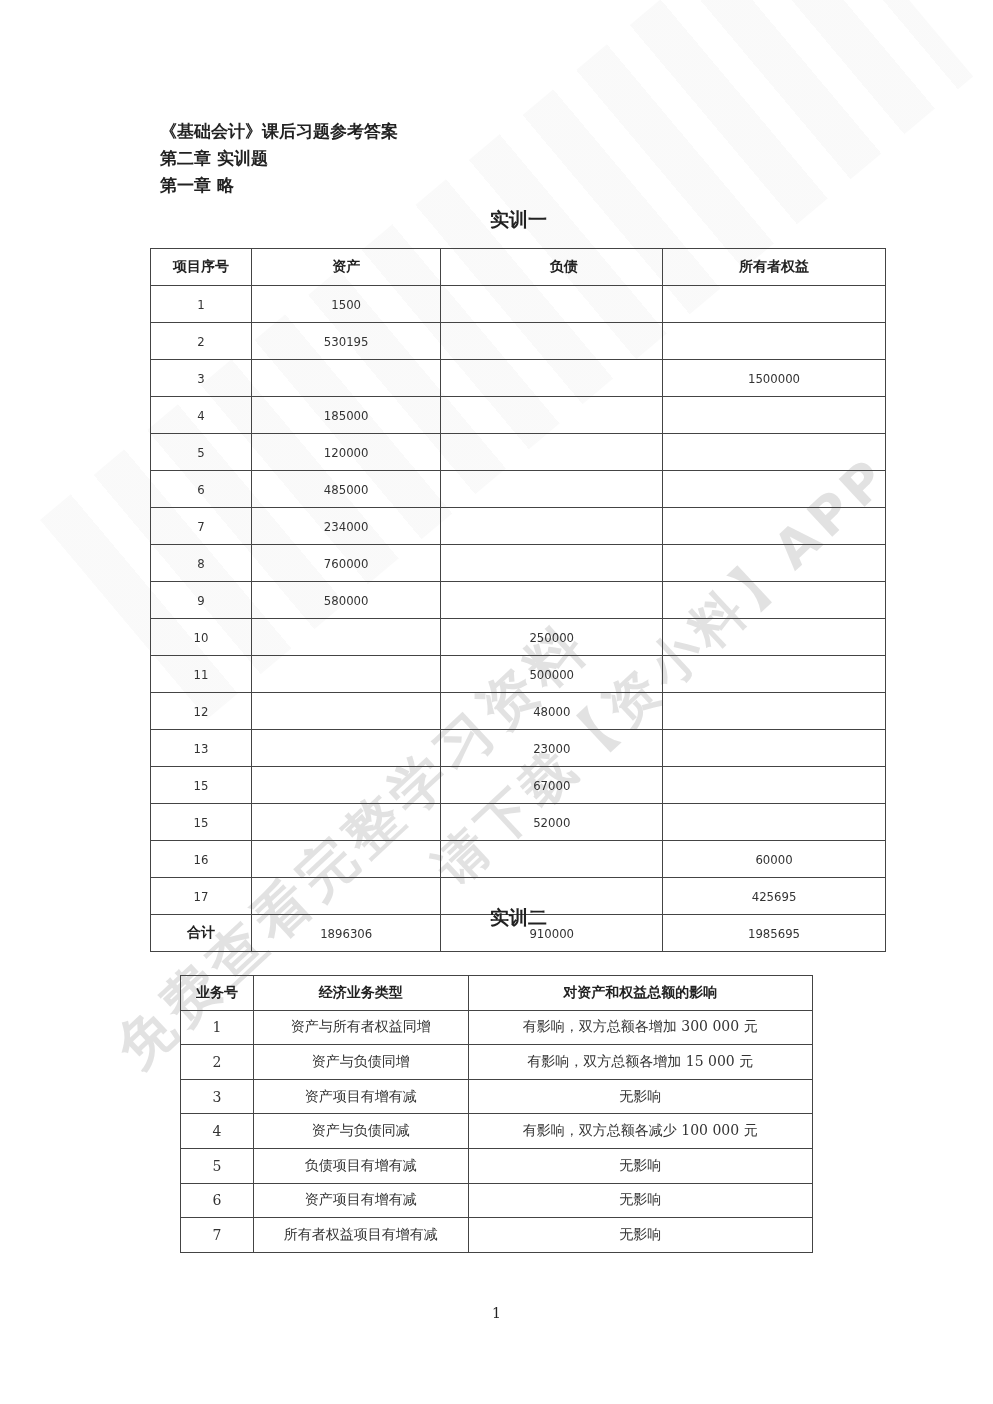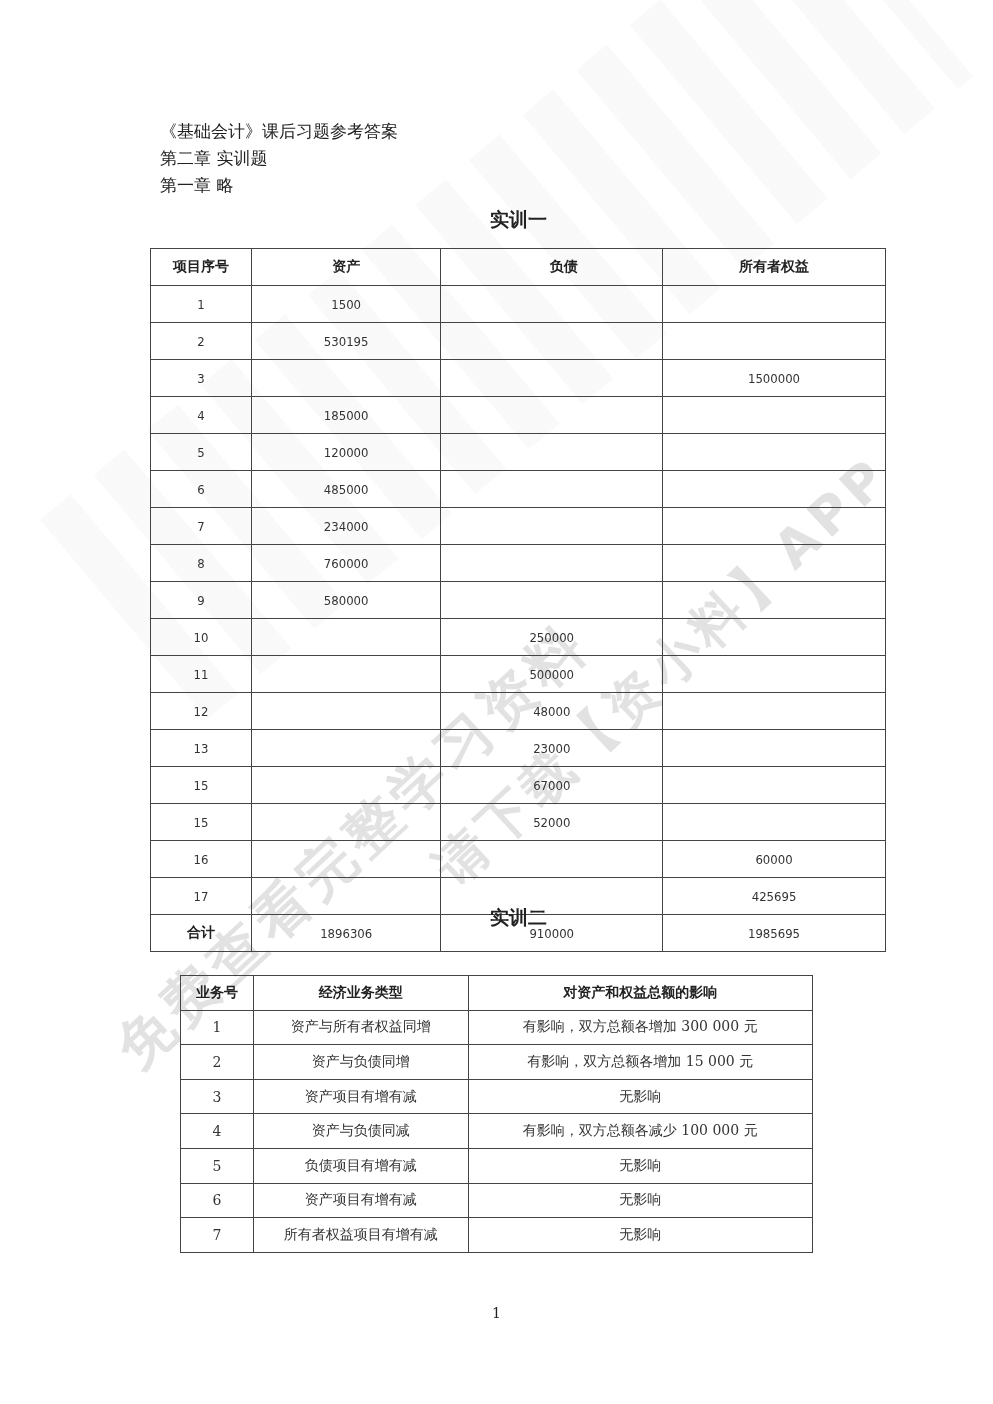--- a/index.html
+++ b/index.html
@@ -16,21 +16,21 @@
       pointer-events: none;
     }
     .watermark-text {
       position: absolute; transform-origin: 0 0; transform: rotate(-43deg);
       font-family: "DejaVu Sans", sans-serif; font-weight: bold; color: rgba(150,150,150,0.28);
       font-size: 56px; letter-spacing: 6px; white-space: nowrap; pointer-events: none;
     }
     .wm1 { left: 100px; top: 1030px; }
     .wm2 { left: 420px; top: 850px; font-size: 52px; }
 
-    .header-lines { position: absolute; left: 160px; top: 118px; font-size: 17px; line-height: 27px; }
+    .header-lines { position: absolute; left: 160px; top: 118px; font-size: 17px; line-height: 27px; font-weight: bold; }
     .header-lines div { white-space: nowrap; }
 
     .section-title {
       position: absolute; font-family: "DejaVu Sans", sans-serif; font-weight: bold; font-size: 19px;
       width: 993px; text-align: center; left: 22px;
     }
     .t1 { top: 207px; }
     .t2 { top: 905px; }
 
     table { border-collapse: collapse; position: absolute; }

